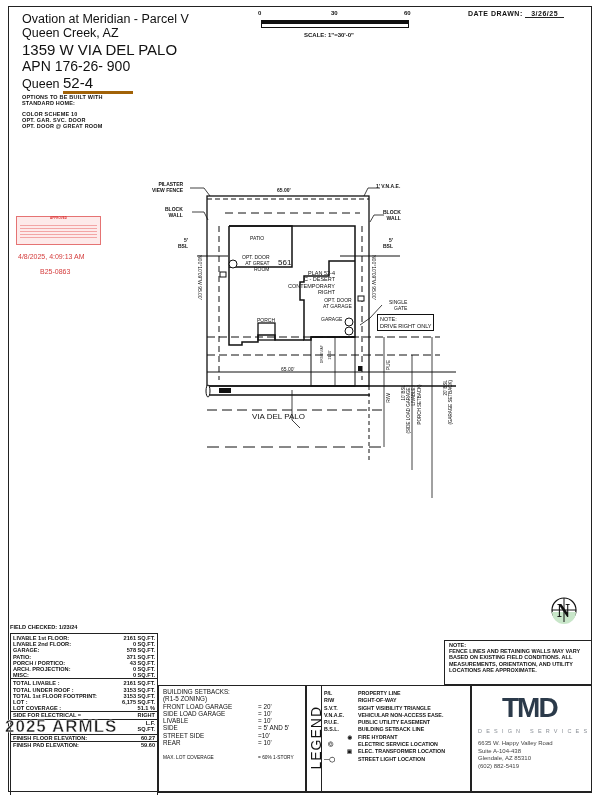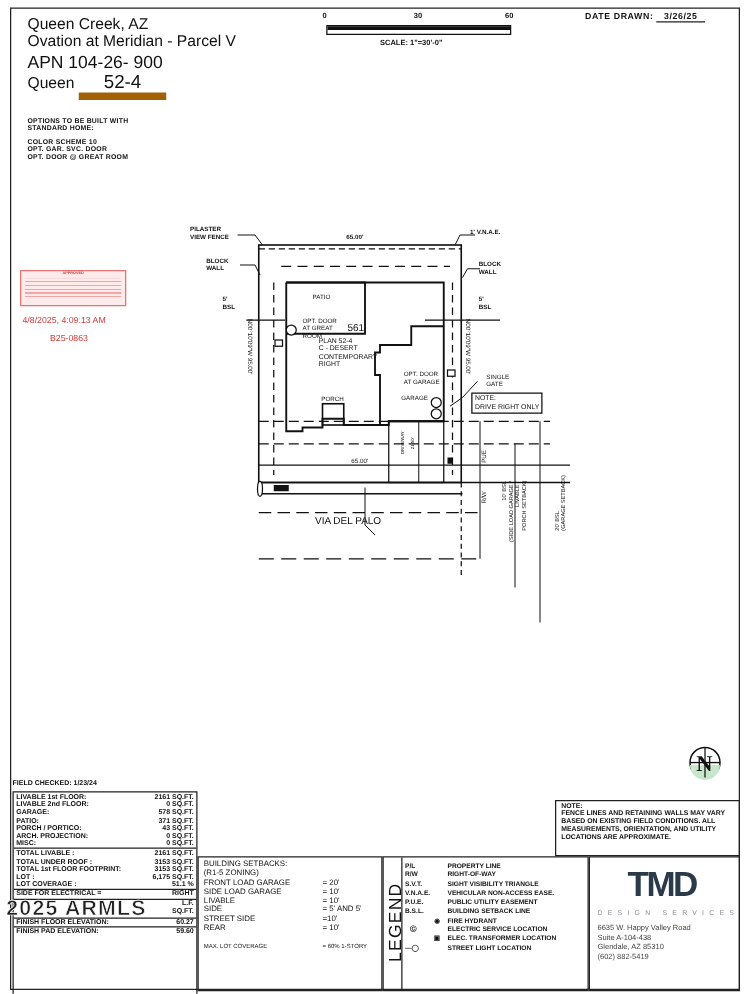--- a/index.html
+++ b/index.html
@@ -2,46 +2,47 @@
 <html><head>
 <meta charset="utf-8">
 <style>
   html,body{margin:0;padding:0;background:#fff;}
   body{width:600px;height:795px;position:relative;overflow:hidden;font-family:"Liberation Sans",sans-serif;color:#111;}
   .frame{position:absolute;left:8px;top:6px;width:584px;height:786px;border:1.5px solid #222;box-sizing:border-box;}
   .abs{position:absolute;}
   .hdr{left:22px;top:12px;line-height:1.15;}
   .hdr .l1{font-size:12.5px;}
   .hdr .big{font-size:15px;}
-  .hdr .u{border-bottom:6px solid #a16207;display:inline-block;text-align:center;}
+  .hdr .u{border-bottom:3px solid #a16207;display:inline-block;}
   .opt{left:22px;top:94px;font-size:5.5px;font-weight:bold;line-height:1.15;letter-spacing:0.2px;}
   .mono{font-family:"Liberation Sans",sans-serif;font-size:6px;font-weight:bold;}
   .scale{left:258px;top:10px;width:154px;}
   .scalebar{position:absolute;top:10px;left:3px;width:148px;height:8px;border:1px solid #111;box-sizing:border-box;
     background:linear-gradient(#111 0 50%,#fff 50% 100%);}
   .date{left:468px;top:10px;font-size:7px;font-weight:bold;letter-spacing:0.5px;}
   .date span.v{border-bottom:1px solid #222;padding:0 6px;}
   .stamp{left:16px;top:216px;width:83px;height:27px;border:1px solid #e57373;background:#fdeaea;}
   .stamp .t{font-size:2.5px;color:#d33;text-align:center;line-height:1.3;}
   .red{color:#d43c3c;font-size:7px;}
-  .lbl{font-size:5px;font-weight:bold;line-height:1.15;text-align:left;}
+  .lbl{font-size:5px;font-weight:bold;line-height:1.15;text-align:right;}
   .tbl{border:1px solid #222;box-sizing:border-box;}
   .row{display:flex;justify-content:space-between;font-size:5.6px;font-weight:bold;line-height:6.2px;padding:0 2px;}
   .legend-vert{writing-mode:vertical-rl;transform:rotate(180deg);font-size:14px;font-weight:normal;letter-spacing:1px;}
   svg{position:absolute;left:0;top:0;}
 </style>
 </head>
 <body>
 
 <div class="frame"></div>
 
 <div class="abs hdr">
+  <div class="l1">Ovation at Meridian - Parcel V</div>
   <div class="l1">Queen Creek, AZ</div>
-  <div class="l1">Ovation at Meridian - Parcel V</div>
-  <div class="l1" style="font-size:14px"><span>APN</span> <span>104-26- 900</span></div>
+  <div class="big">1359 W VIA DEL PALO</div>
+  <div class="l1" style="font-size:14px"><span>APN</span> <span>176-26- 900</span></div>
   <div class="l1"><span>Queen</span> <span class="u big" style="width:70px">52-4</span></div>
 </div>
 
 <div class="abs opt">
   <div>OPTIONS TO BE BUILT WITH</div>
   <div>STANDARD HOME:</div>
   <div style="height:4px"></div>
   <div>COLOR SCHEME 10</div>
   <div>OPT. GAR. SVC. DOOR</div>
   <div>OPT. DOOR @ GREAT ROOM</div>

